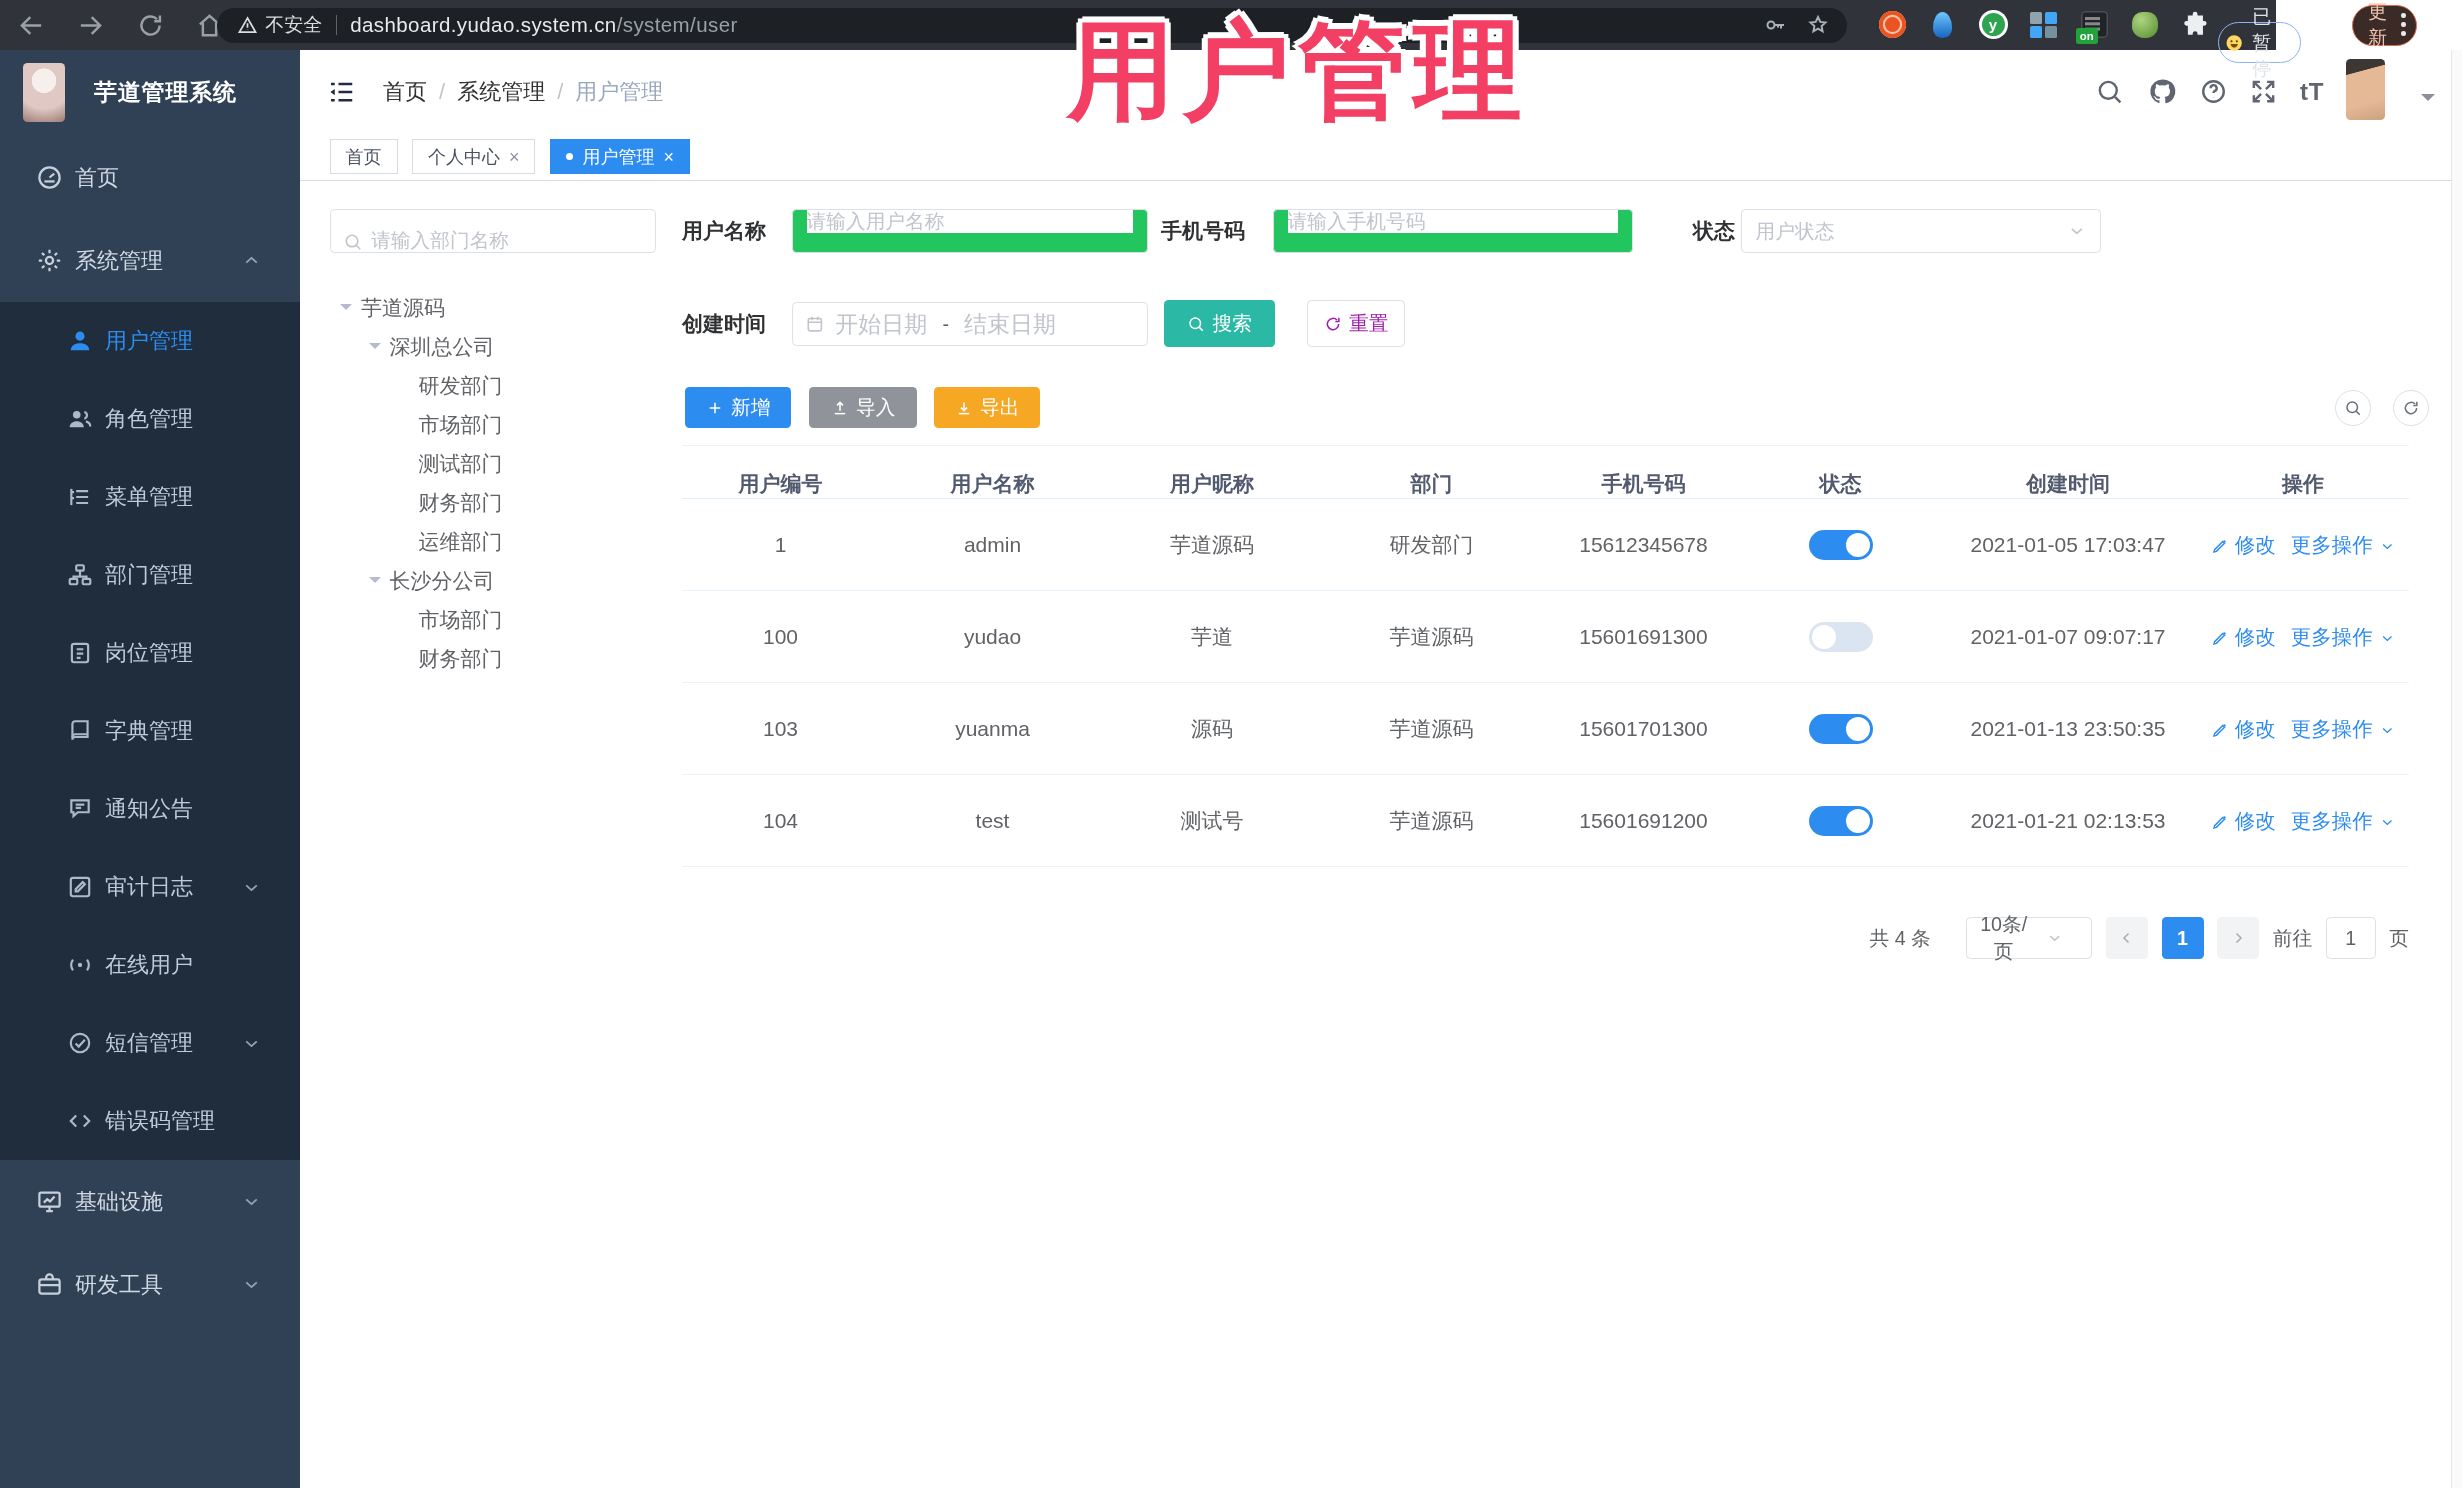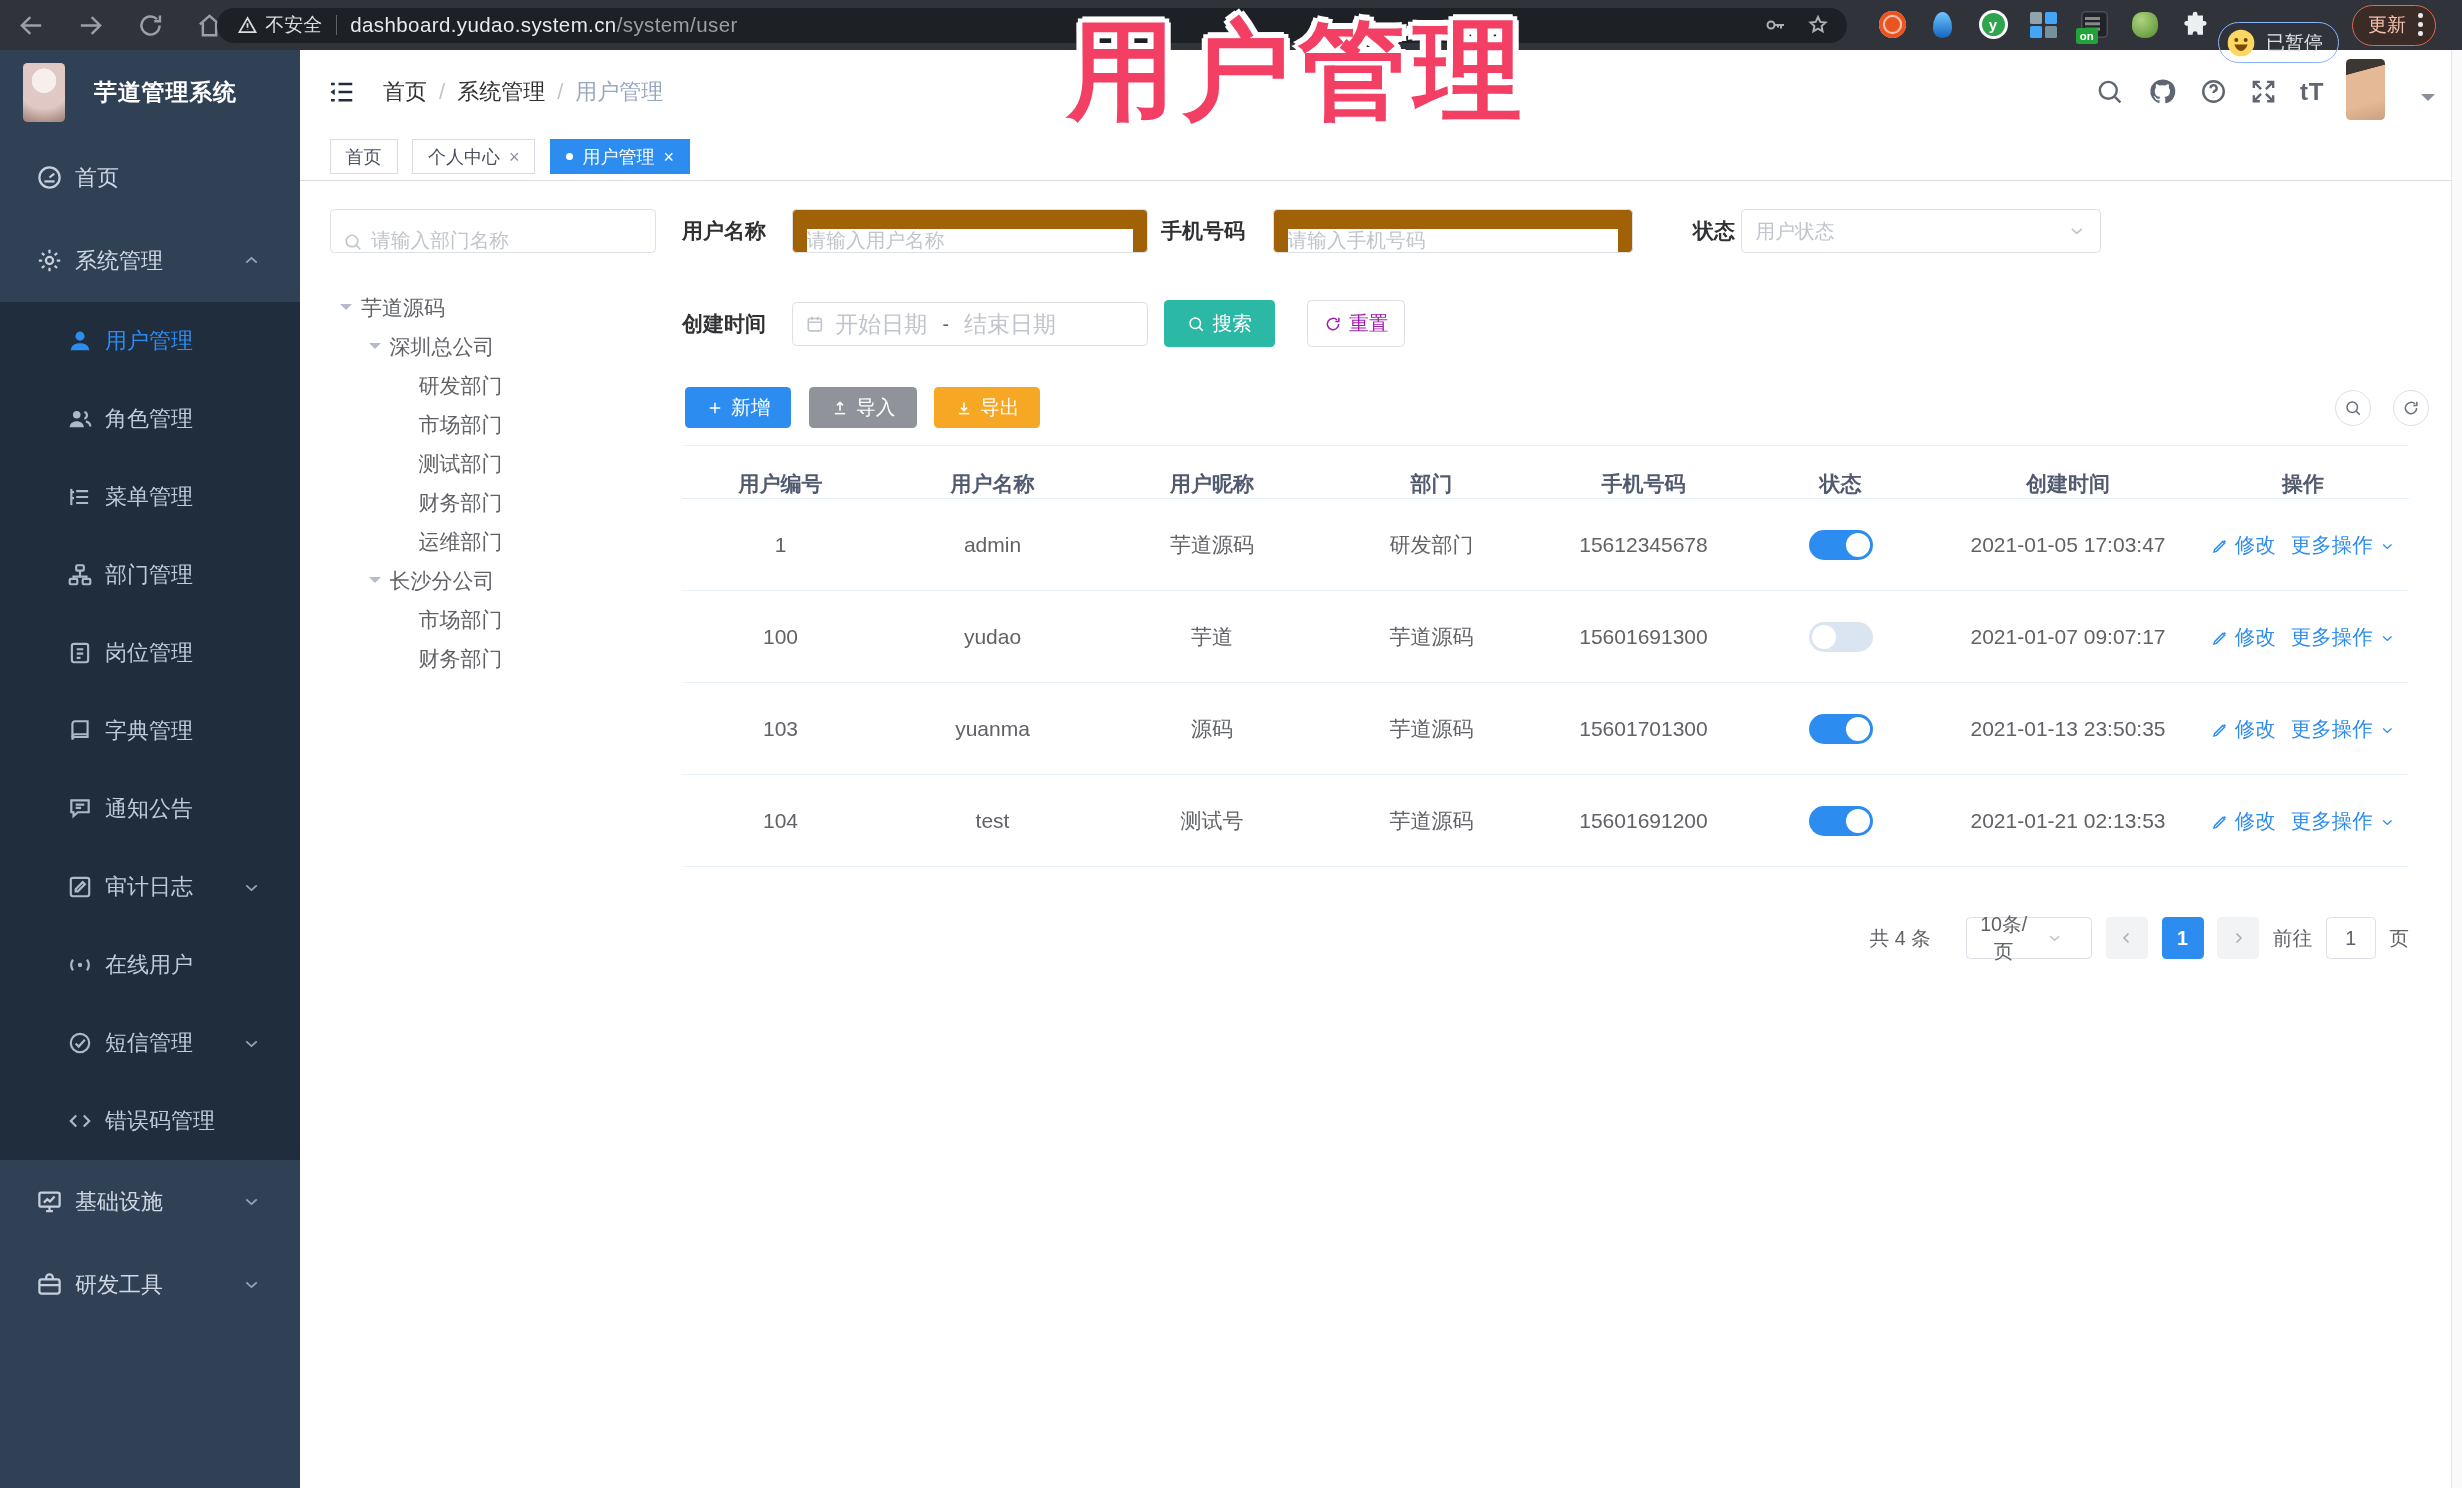--- a/index.html
+++ b/index.html
@@ -1,21 +1,21 @@
 <!DOCTYPE html>
 <html style="font-size:12px"><head>
 <meta charset="utf-8">
 <style>
   * { margin:0; padding:0; box-sizing:border-box; }
   html,body { width:2462px; height:1488px; }
   body { font-family:"Liberation Sans","DejaVu Sans",sans-serif; overflow:hidden; }
   .screen { position:relative; width:2462px; height:1488px; background:#fff; overflow:hidden; }
 
   
-  .browser-bar { position:absolute; left:0; top:0; width:2462px; height:50px; background:#30343a; z-index:5; }
+  .browser-bar { position:absolute; left:0; top:0; width:2276px; height:50px; background:#30343a; z-index:5; }
   .nav-ic { position:absolute; top:10.6px; width:29px; height:29px; color:#9aa0a6; }
   .nav-ic svg { width:100%; height:100%; }
   .url-pill { position:absolute; left:217px; top:7.6px; width:1630px; height:35px; border-radius:17.4px; background:#1d2024; display:flex; align-items:center; color:#e8eaed; }
   .warn-ic { width:21px; height:21px; margin-left:19.7px; color:#dadce0; }
   .warn-ic svg { width:100%; height:100%; }
   .sec-label { font-size:19px; color:#dadce0; margin-left:7.6px; }
   .pill-div { width:0.8px; height:19.7px; background:#5f6368; margin:0 13.6px; }
   .url-text { font-size:20.5px; letter-spacing:0.4px; }
   .url-host { color:#e8eaed; }
   .url-path { color:#9aa0a6; }
@@ -102,21 +102,21 @@
   .dept-search input::placeholder { color:#c0c4cc; }
   .tree { margin-top:35px; }
   .tree-row { height:39px; display:flex; align-items:center; font-size:21px; color:#606266; cursor:pointer; }
   .tree-row .caret { width:0; height:0; border:6.8px solid transparent; border-top-color:#b4bccc; margin:4.5px 9px 0 0; }
   .tree-row.l1 { padding-left:10.6px; }
   .tree-row.l2 { padding-left:39px; }
   .tree-row.l3 { padding-left:89px; }
 
   .work { position:absolute; left:382px; top:0; width:1727px; height:1280px; }
   .flabel { position:absolute; height:44px; line-height:44px; font-size:21px; font-weight:700; color:#303133; }
-  .finput { position:absolute; height:44px; border:0.8px solid #dcdfe6; border-radius:4.5px; background:#a16207; display:flex; align-items:flex-end; padding:0 13.6px; }
+  .finput { position:absolute; height:44px; border:0.8px solid #dcdfe6; border-radius:4.5px; background:#22c55e; display:flex; align-items:flex-start; padding:0 13.6px; }
   .finput input { border:none; outline:none; width:100%; font-size:19.7px; color:#606266; font-family:inherit; }
   .finput input::placeholder { color:#c0c4cc; }
   .fselect { position:absolute; height:44px; border:0.8px solid #dcdfe6; border-radius:4.5px; background:#fff; display:flex; align-items:center; padding:0 13.6px; cursor:pointer; }
   .fselect .ph { font-size:19.7px; color:#c0c4cc; flex:1; }
   .fselect .chv { width:19.7px; height:19.7px; color:#c0c4cc; }
   .fselect .chv svg { width:100%; height:100%; }
   .fdate { position:absolute; height:44px; border:0.8px solid #dcdfe6; border-radius:4.5px; background:#fff; display:flex; align-items:center; padding:0 12px; gap:10.6px; cursor:text; }
   .fdate .cic { width:19.7px; height:19.7px; color:#c0c4cc; flex:none; }
   .fdate .cic svg { width:100%; height:100%; }
   .fdate .dph { font-size:23px; color:#c0c4cc; }

